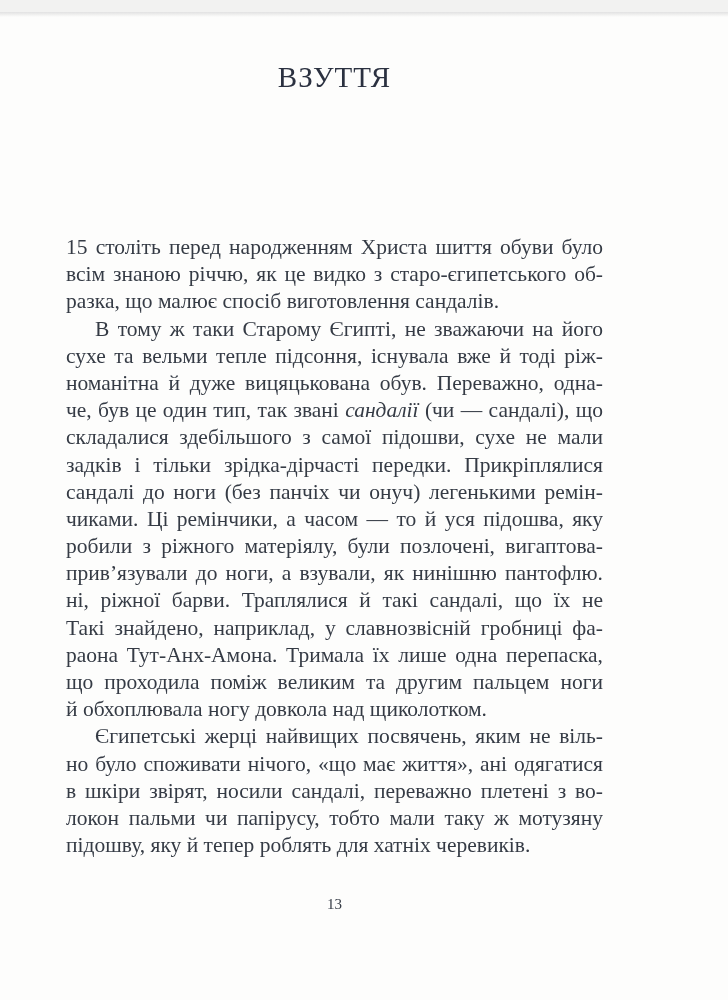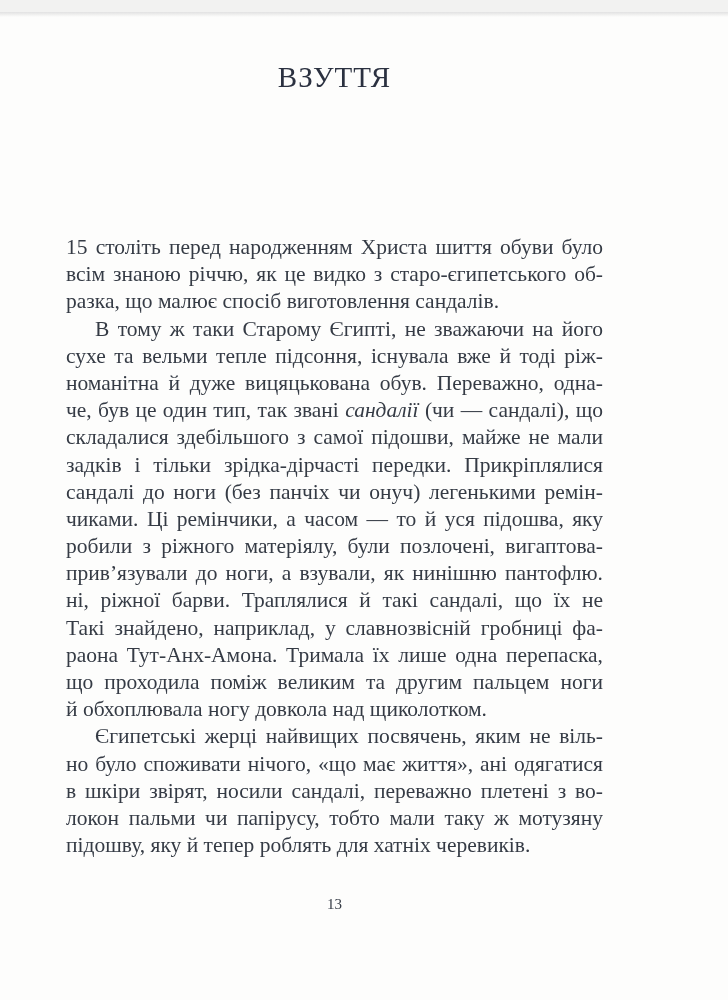--- a/index.html
+++ b/index.html
@@ -77,21 +77,21 @@
       <div class="paragraph">
         <div class="line"><span>15 століть перед народженням Христа шиття обуви було</span></div>
         <div class="line"><span>всім знаною річчю, як це видко з старо-єгипетського об-</span></div>
         <div class="line last"><span>разка, що малює спосіб виготовлення сандалів.</span></div>
       </div>
       <div class="paragraph">
         <div class="line first"><span>В тому ж таки Старому Єгипті, не зважаючи на його</span></div>
         <div class="line"><span>сухе та вельми тепле підсоння, існувала вже й тоді ріж-</span></div>
         <div class="line"><span>номанітна й дуже вицяцькована обув. Переважно, одна-</span></div>
         <div class="line"><span>че, був це один тип, так звані </span><span class="italic">сандалії</span><span> (чи — сандалі), що</span></div>
-        <div class="line"><span>складалися здебільшого з самої підошви, майже не мали</span></div>
+        <div class="line"><span>складалися здебільшого з самої підошви, сухе не мали</span></div>
         <div class="line"><span>задків і тільки зрідка-дірчасті передки. Прикріплялися</span></div>
         <div class="line"><span>сандалі до ноги (без панчіх чи онуч) легенькими ремін-</span></div>
         <div class="line"><span>чиками. Ці ремінчики, а часом — то й уся підошва, яку</span></div>
         <div class="line"><span>робили з ріжного матеріялу, були позлочені, вигаптова-</span></div>
         <div class="line"><span>прив’язували до ноги, а взували, як нинішню пантофлю.</span></div>
         <div class="line"><span>ні, ріжної барви. Траплялися й такі сандалі, що їх не</span></div>
         <div class="line"><span>Такі знайдено, наприклад, у славнозвісній гробниці фа-</span></div>
         <div class="line"><span>раона Тут-Анх-Амона. Тримала їх лише одна перепаска,</span></div>
         <div class="line"><span>що проходила поміж великим та другим пальцем ноги</span></div>
         <div class="line last"><span>й обхоплювала ногу довкола над щиколотком.</span></div>

